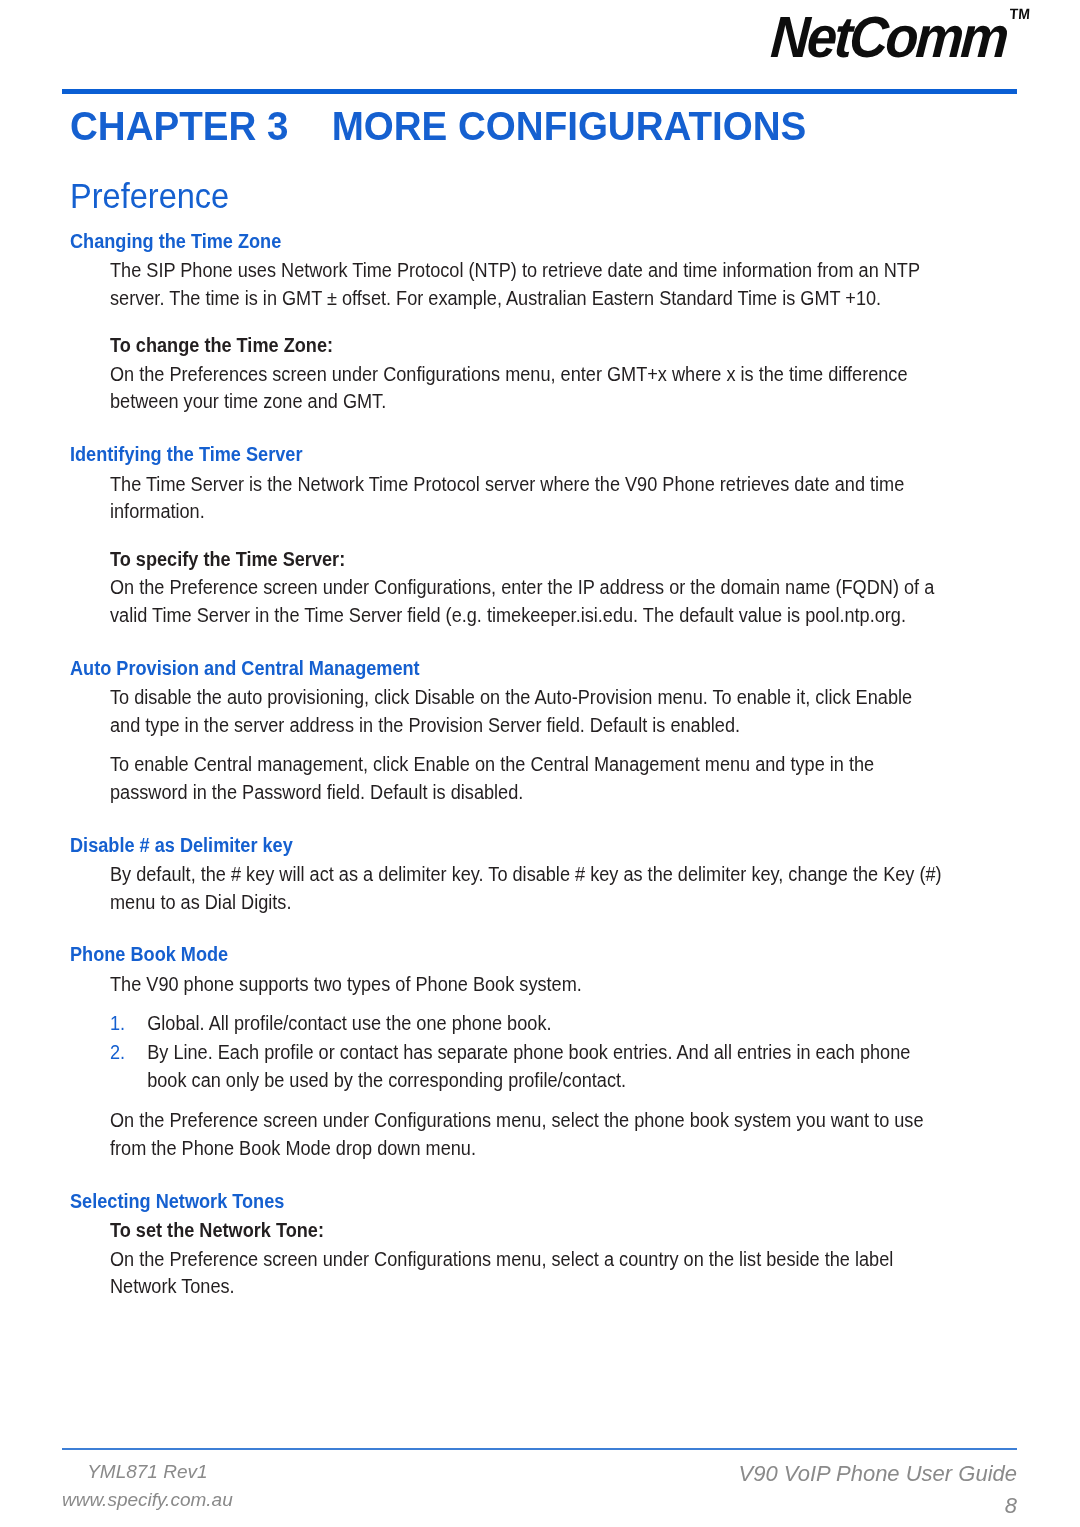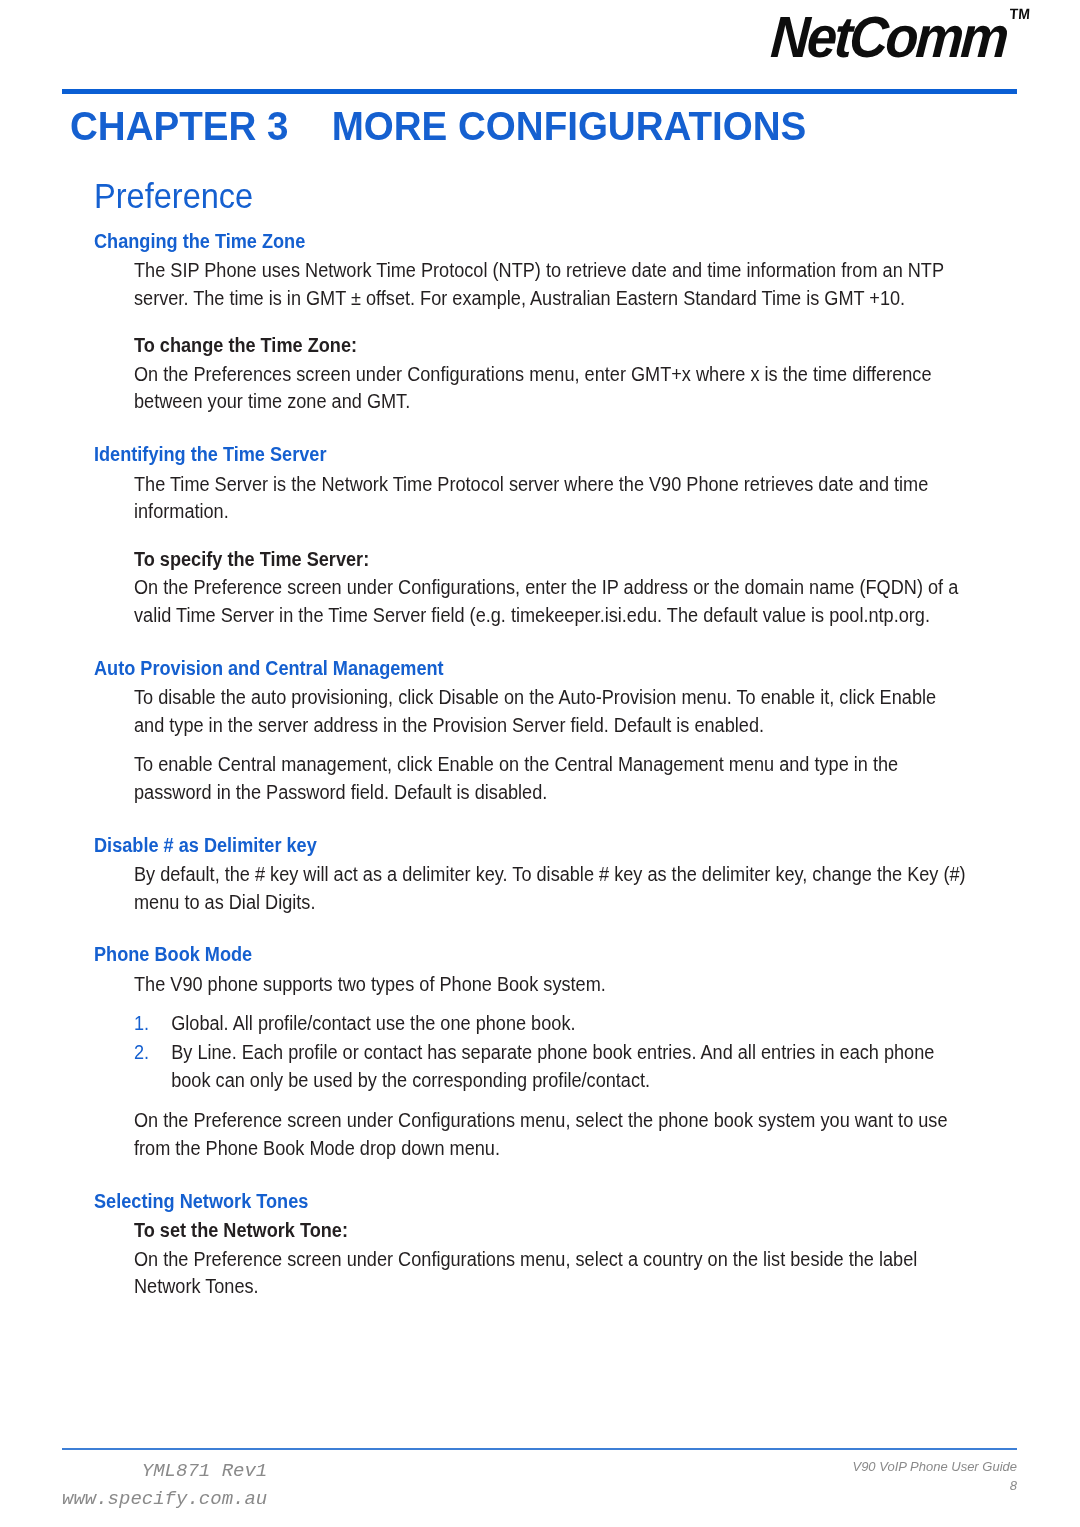--- a/index.html
+++ b/index.html
@@ -80,21 +80,20 @@
     white-space: nowrap;
   }
   .chapter-title .chapter-num { margin-right: 46px; }
 
   
   .content {
     position: absolute;
     left: 0;
     top: 178px;
     width: 868px;
-    padding-left: 24px;
   }
 
   .section-title {
     color: #1560d0;
     font-size: 35px;
     font-weight: normal;
     margin: 0 0 14px 70px;
     line-height: 1.05;
     transform: scaleX(0.93);
     transform-origin: left center;
@@ -175,28 +174,27 @@
     background: #3d7fd6;
   }
   .footer-left {
     position: absolute;
     left: 62px;
     top: 10px;
     font-size: 19px;
     font-style: italic;
     color: #8a8a8a;
     line-height: 1.45;
-    text-align: right;
-    font-family: Liberation Mono, monospace;
+    text-align: center;
   }
   .footer-right {
     position: absolute;
     right: 63px;
     top: 10px;
-    font-size: 13px;
+    font-size: 22px;
     font-style: italic;
     color: #8a8a8a;
     line-height: 1.45;
     text-align: right;
   }
 </style>
 </head>
 <body>
 
 <div class="page">

